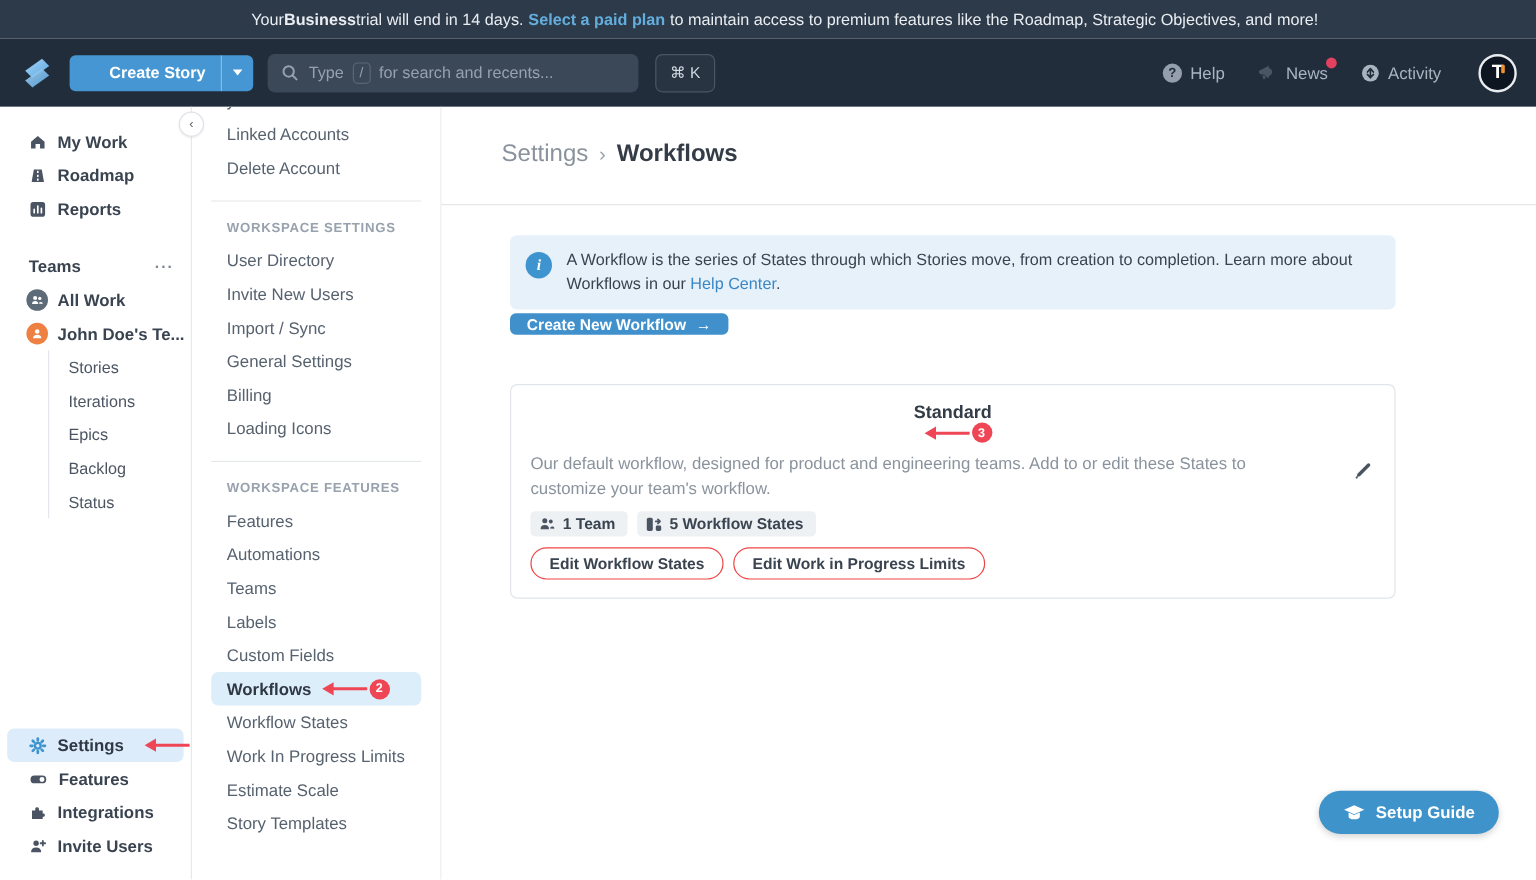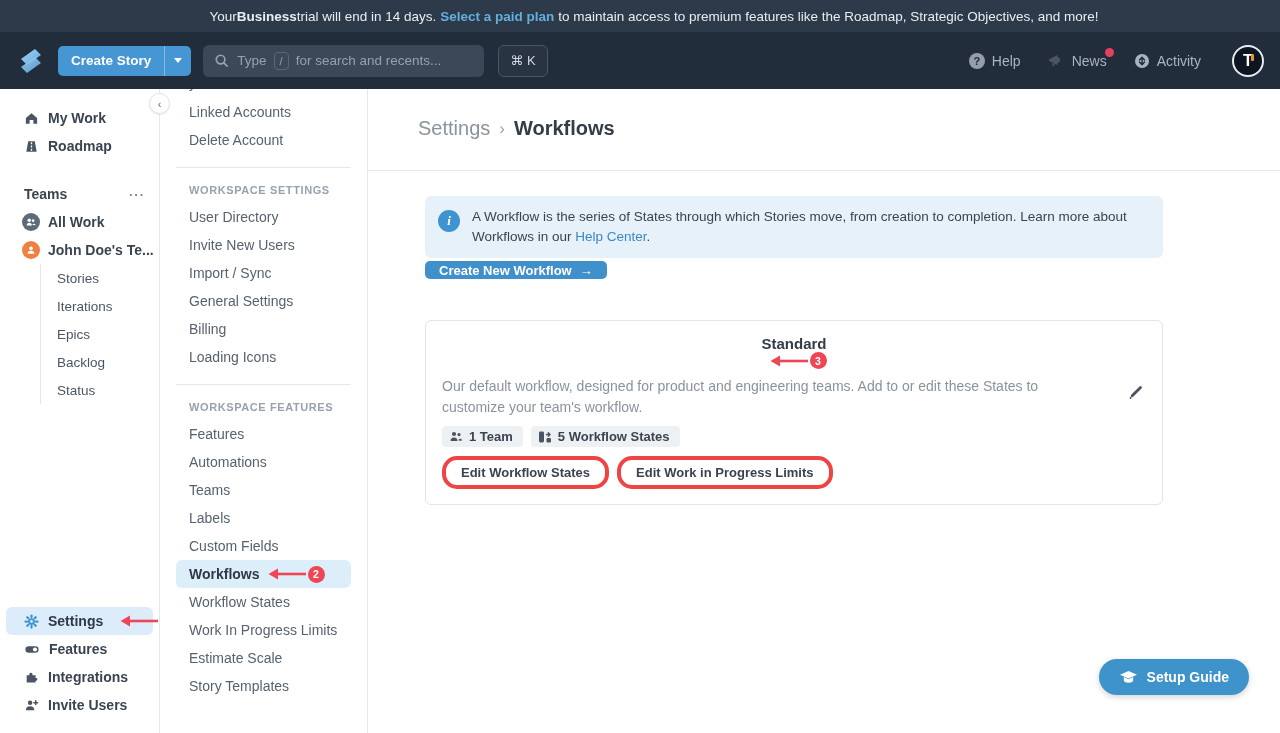--- a/index.html
+++ b/index.html
@@ -11,25 +11,25 @@
             display:flex; align-items:center; justify-content:center; color:#e9edf2; font-size:13.5px;padding-left:28px; }
   .banner b { font-weight:700; }
   .banner .lnk { color:#64aede; font-weight:700; cursor:pointer; margin:0 4px; }
 
   
   .apphdr { position:absolute; top:32px; left:0; width:1280px; height:57px; background:#212d3b;
             display:flex; align-items:center; padding:0 16px; }
   .logo { width:30px; height:30px; margin-right:12px; flex:0 0 auto; }
   .cs-btn { height:30px; background:#4596d2; border-radius:5px; display:flex; align-items:center;
             color:#fff; font-size:13.5px; font-weight:700; cursor:pointer; overflow:hidden; }
-  .cs-btn .cs-label { padding:0 13px; }
+  .cs-btn .cs-label { padding:0 13px;margin-left:20px; }
   .cs-btn .cs-caret { width:27px; height:30px; display:flex; align-items:center; justify-content:center;
             border-left:1px solid rgba(255,255,255,.35); }
   .caret-down { width:0; height:0; border-left:4.5px solid transparent; border-right:4.5px solid transparent; border-top:5px solid #fff; }
-  .search { margin-left:12px; width:281px; height:32px; background:#3b4857; border-radius:6px;
+  .search { margin-left:12px; width:309px; height:32px; background:#3b4857; border-radius:6px;
             display:flex; align-items:center; padding:0 11px; color:#96a1b0; font-size:13.5px; cursor:text; }
   .search svg { flex:0 0 auto; }
   .search .t { margin:0 7px 0 8px; }
   .slashkey { border:1px solid #5a6675; border-radius:4px; font-size:11.5px; padding:0 5px; height:18px; line-height:16px; color:#96a1b0; }
   .search .ph { margin-left:7px; white-space:nowrap; }
   .kbd { margin-left:14px; height:32px; border:1px solid #4a5665; border-radius:6px; padding:0 11px;
          display:flex; align-items:center; color:#d2d9e1; font-size:13px; background:#283442; cursor:pointer; }
   .hdr-right { margin-left:auto; display:flex; align-items:center; gap:27px; }
   .hdr-item { display:flex; align-items:center; gap:7px; color:#aab4c1; font-size:14px; cursor:pointer; position:relative; }
   .help-circle { width:16px; height:16px; border-radius:50%; background:#949eac; color:#212d3b;
@@ -97,21 +97,21 @@
 
   .card { position:absolute; top:231px; left:57px; width:738px; border:1px solid #e1e5e9; border-radius:6px;
           padding:14px 16px 15px; background:#fff; }
   .card-title-row { display:flex; align-items:center;flex-direction:column; }
   .card-title { font-size:15px; font-weight:700; color:#333c47; }
   .card-desc { margin-top:7px; font-size:14px; line-height:21px; color:#8a939d; max-width:660px; }
   .badge-row { margin-top:8px; display:flex; gap:8px; }
   .badge { display:flex; align-items:center; gap:6px; background:#eef1f3; border-radius:4px;
            padding:3px 10px 3px 7px; font-size:13px; font-weight:700; color:#3a4450; }
   .btn-row { margin-top:9px; display:flex; gap:8px; }
-  .pill-btn { border:4px solid #ef4444; background:#fff; border-radius:15px; padding:5px 15px;
+  .pill-btn { border:1px solid #ef4444; background:#fff; border-radius:15px; padding:5px 15px;
               font-size:13px; font-weight:700; color:#3a4450; cursor:pointer; font-family:inherit; }
   .card-edit { position:absolute; right:17px; top:62px; cursor:pointer; }
 
   .setup-guide { position:absolute; right:31px; bottom:38px; height:36px; border-radius:18px; background:#3e93ca;
                  border:none; color:#fff; font-size:14px; font-weight:700; padding:0 20px;
                  display:flex; align-items:center; gap:9px; cursor:pointer; font-family:inherit;
                  box-shadow:0 2px 6px rgba(0,0,0,.18); }
 
   
   .anno { display:inline-flex; align-items:center; margin-left:7px; }
@@ -195,20 +195,27 @@
         <path d="M2 7.5 L8 2.5 L14 7.5 V13.5 H10 V9.5 H6 V13.5 H2 Z" class="icf"></path>
       </svg>
       <span>My Work</span>
     </div>
     <div class="side-item">
       <svg width="15" height="15" viewBox="0 0 16 16">
         <path d="M4.5 2.5 H11.5 L13.5 13.5 H2.5 Z" class="icf"></path>
         <path d="M8 3.5 V5.5 M8 7 V9 M8 10.5 V12.5" stroke="#fff" stroke-width="1.4"></path>
       </svg>
       <span>Roadmap</span>
+    </div>
+    <div class="side-item">
+      <svg width="15" height="15" viewBox="0 0 16 16">
+        <rect x="1.5" y="1.5" width="13" height="13" rx="2.5" class="icf"></rect>
+        <path d="M4.8 11 V8 M8 11 V5 M11.2 11 V7" stroke="#fff" stroke-width="1.5" stroke-linecap="round"></path>
+      </svg>
+      <span>Reports</span>
     </div>
   </div>
 
   <div class="teams-hd">
     <span>Teams</span>
     <span class="teams-menu">···</span>
   </div>
   <div class="team-row">
     <span class="tavatar gray">
       <svg width="12" height="12" viewBox="0 0 14 14">

